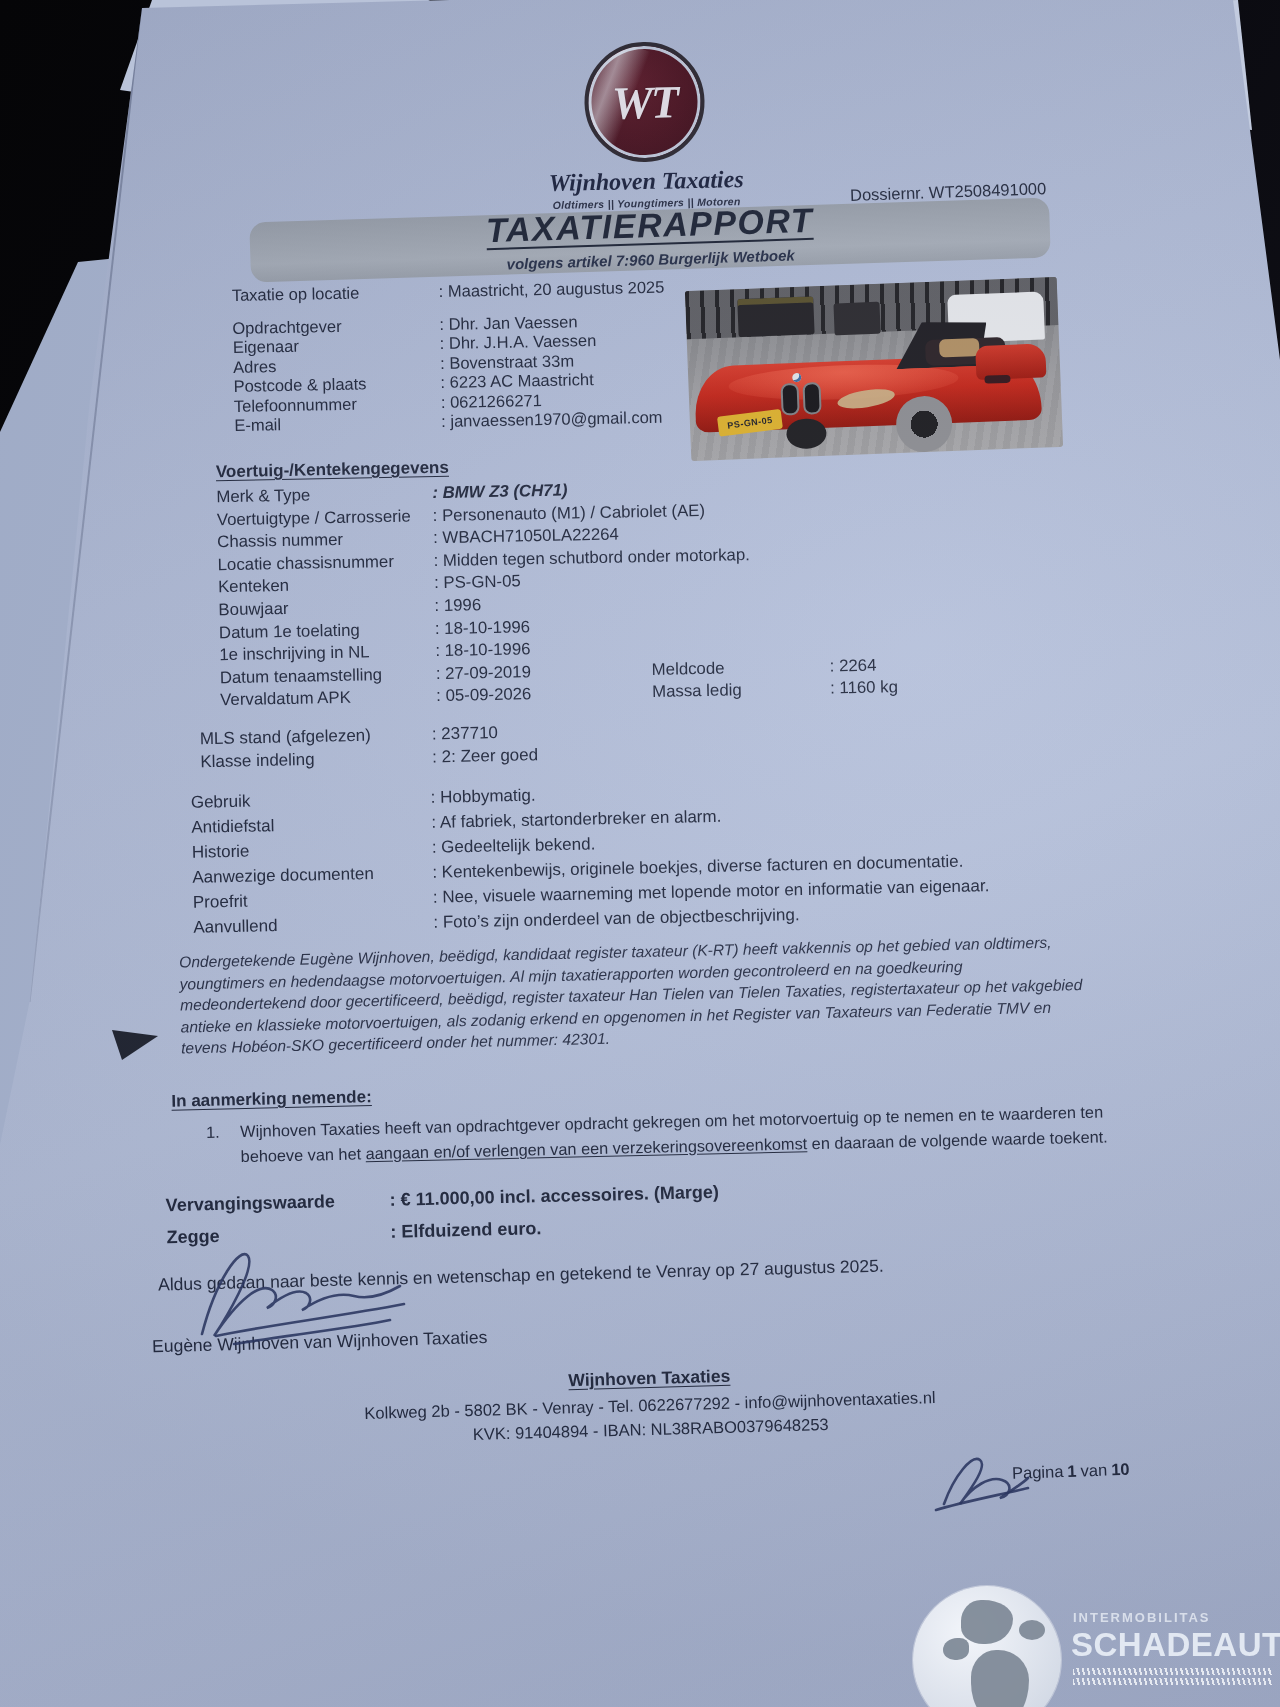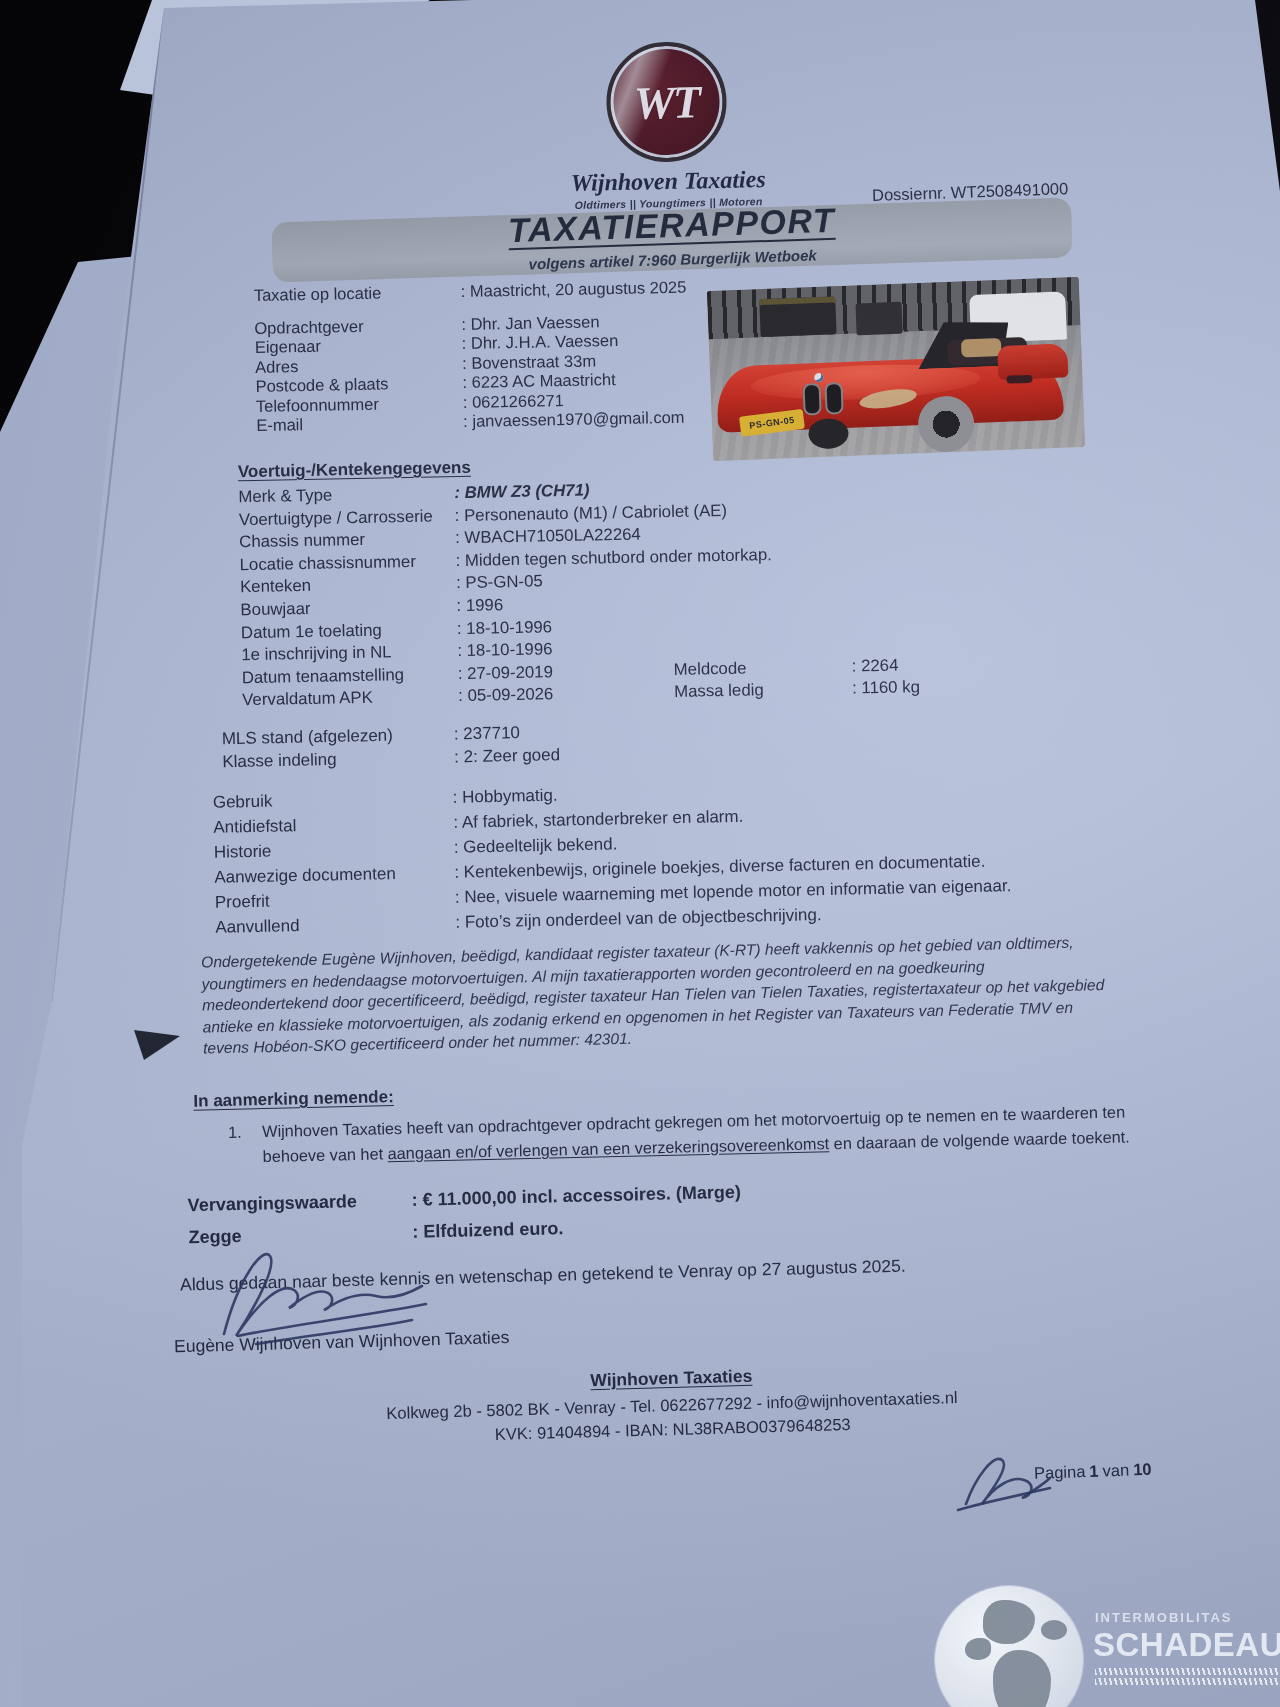--- a/index.html
+++ b/index.html
@@ -19,21 +19,20 @@
     clip-path:polygon(152px 0px,430px 0px,248px 108px,120px 90px);
   }
   .back-left{
     background:linear-gradient(100deg,#9fabc6,#aab5cf 60%);
     clip-path:polygon(0px 432px,78px 262px,218px 248px,150px 1707px,0px 1707px);
   }
   .main-page{
     position:absolute;inset:0;
     background:linear-gradient(160deg,#a9b4d0 0%,#b2bdd8 30%,#b7c2dc 55%,#b0bbd6 80%,#a9b4d0 100%);
     clip-path:polygon(142px 8px,450px 0px,1233px 0px,1280px 360px,1280px 1707px,0px 1707px,0px 1145px,30px 1000px,90px 400px);
-    margin-left:22px;
   }
   .main-page::after{
     content:"";position:absolute;inset:0;pointer-events:none;
     background:radial-gradient(1300px 1000px at 72% 38%, rgba(255,255,255,0.06), rgba(18,24,48,0.10));
   }
   .page-seam{
     position:absolute;left:140px;top:8px;width:2px;height:1000px;
     transform:rotate(6.4deg);transform-origin:top left;
     background:linear-gradient(180deg,rgba(55,65,95,0.40),rgba(55,65,95,0.18));
   }

